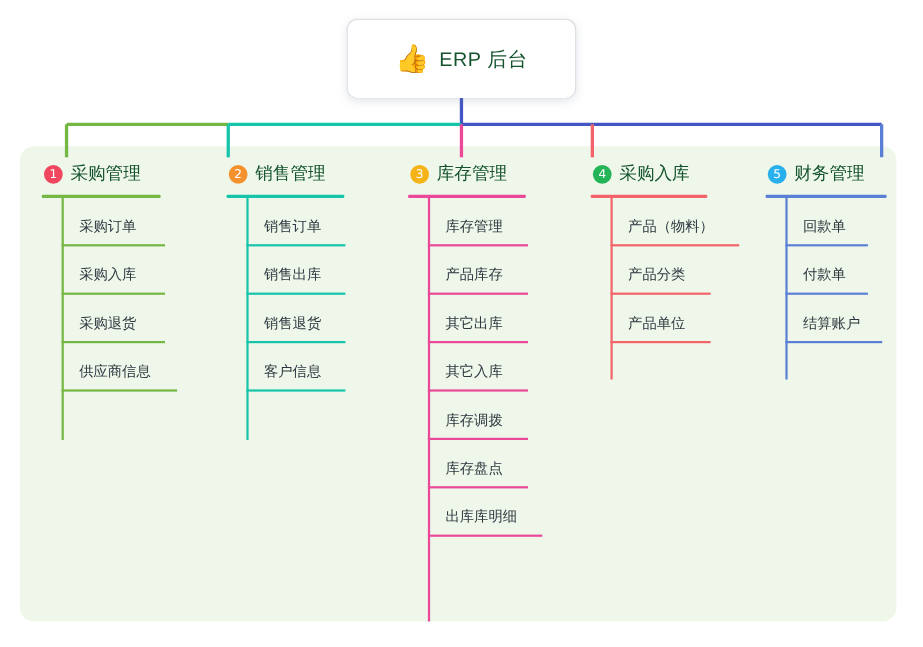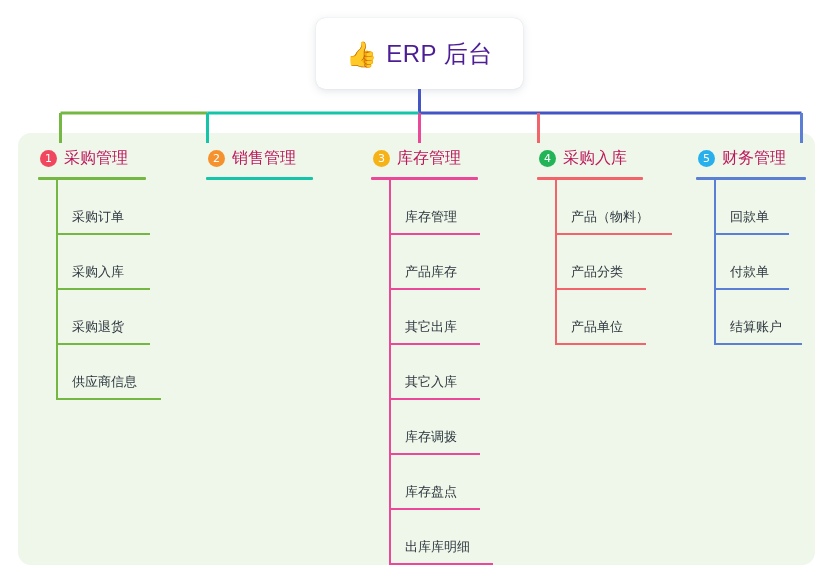--- a/index.html
+++ b/index.html
@@ -34,22 +34,22 @@
     gap: 9px;
   }
   #root-emoji {
     font-size: 25px;
     line-height: 1;
     display: inline-block;
     position: relative;
     top: 1px;
   }
   #root-title {
-    font-size: 24px;
-    color: #4c1d95;
+    font-size: 18px;
+    color: #14532d;
     letter-spacing: 0.5px;
     white-space: nowrap;
   }
 
   
   #panel {
     position: absolute;
     left: 18px;
     top: 133px;
     width: 797px;
@@ -83,21 +83,21 @@
     border-radius: 50%;
     color: #ffffff;
     font-size: 11px;
     line-height: 17px;
     text-align: center;
     flex: 0 0 auto;
     font-family: "DejaVu Sans", sans-serif;
   }
   .col-title {
     font-size: 16px;
-    color: #be185d;
+    color: #14532d;
     white-space: nowrap;
   }
   .head-rule {
     height: 3px;
     margin-top: 6px;
     border-radius: 1px;
   }
 
   
   .items {
@@ -106,21 +106,21 @@
     padding-left: 18px;
   }
   .spine {
     position: absolute;
     left: 18px;
     top: 0;
     width: 2px;
   }
   .item {
     position: relative;
-    height: 55px;
+    height: 44px;
   }
   .item-label {
     position: absolute;
     left: 16px;
     bottom: 9px;
     font-size: 13px;
     color: #2f3640;
     white-space: nowrap;
   }
   .item-rule {
@@ -180,20 +180,39 @@
             <div class="item-rule" style="background: rgb(116, 183, 67); width: 105px;"></div>
           </div>
         </div>
       </div>
       <div class="column" style="left: 206px; width: 150px;">
         <div class="col-head">
           <span class="badge" style="background: rgb(245, 146, 46);">2</span>
           <span class="col-title">销售管理</span>
         </div>
         <div class="head-rule" style="background: rgb(22, 196, 170); width: 107px;"></div>
+        <div class="items">
+          <div class="spine" style="background: rgb(22, 196, 170); height: 220px;"></div>
+          <div class="item">
+            <span class="item-label">销售订单</span>
+            <div class="item-rule" style="background: rgb(22, 196, 170); width: 90px;"></div>
+          </div>
+          <div class="item">
+            <span class="item-label">销售出库</span>
+            <div class="item-rule" style="background: rgb(22, 196, 170); width: 90px;"></div>
+          </div>
+          <div class="item">
+            <span class="item-label">销售退货</span>
+            <div class="item-rule" style="background: rgb(22, 196, 170); width: 90px;"></div>
+          </div>
+          <div class="item">
+            <span class="item-label">客户信息</span>
+            <div class="item-rule" style="background: rgb(22, 196, 170); width: 90px;"></div>
+          </div>
+        </div>
       </div>
       <div class="column" style="left: 371px; width: 150px;">
         <div class="col-head">
           <span class="badge" style="background: rgb(245, 179, 23);">3</span>
           <span class="col-title">库存管理</span>
         </div>
         <div class="head-rule" style="background: rgb(236, 72, 153); width: 107px;"></div>
         <div class="items">
           <div class="spine" style="background: rgb(236, 72, 153); height: 385px;"></div>
           <div class="item">

